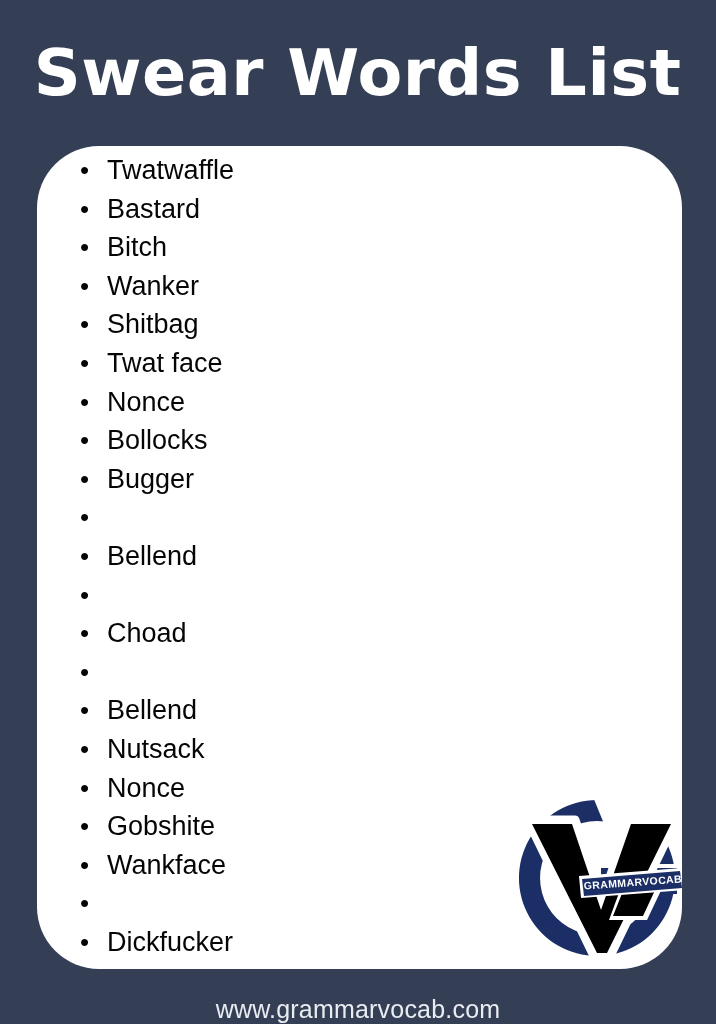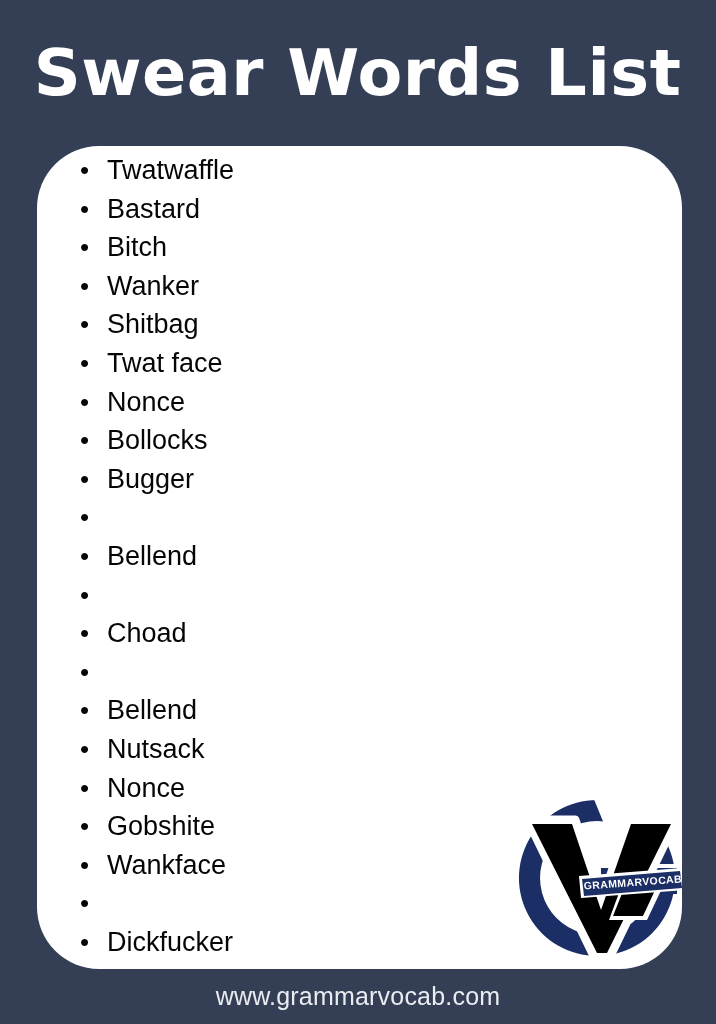--- a/index.html
+++ b/index.html
@@ -106,21 +106,21 @@
   }
 
   
   .footer {
     position: absolute;
     left: 0;
     top: 969px;
     width: 716px;
     height: 55px;
     display: flex;
-    align-items: center;
+    align-items: flex-end;
     justify-content: center;
   }
   .footer-url {
     color: #e9ecf1;
     font-family: "Liberation Sans", sans-serif;
     font-size: 25px;
     letter-spacing: 0.2px;
     white-space: nowrap;
   }
 </style>

